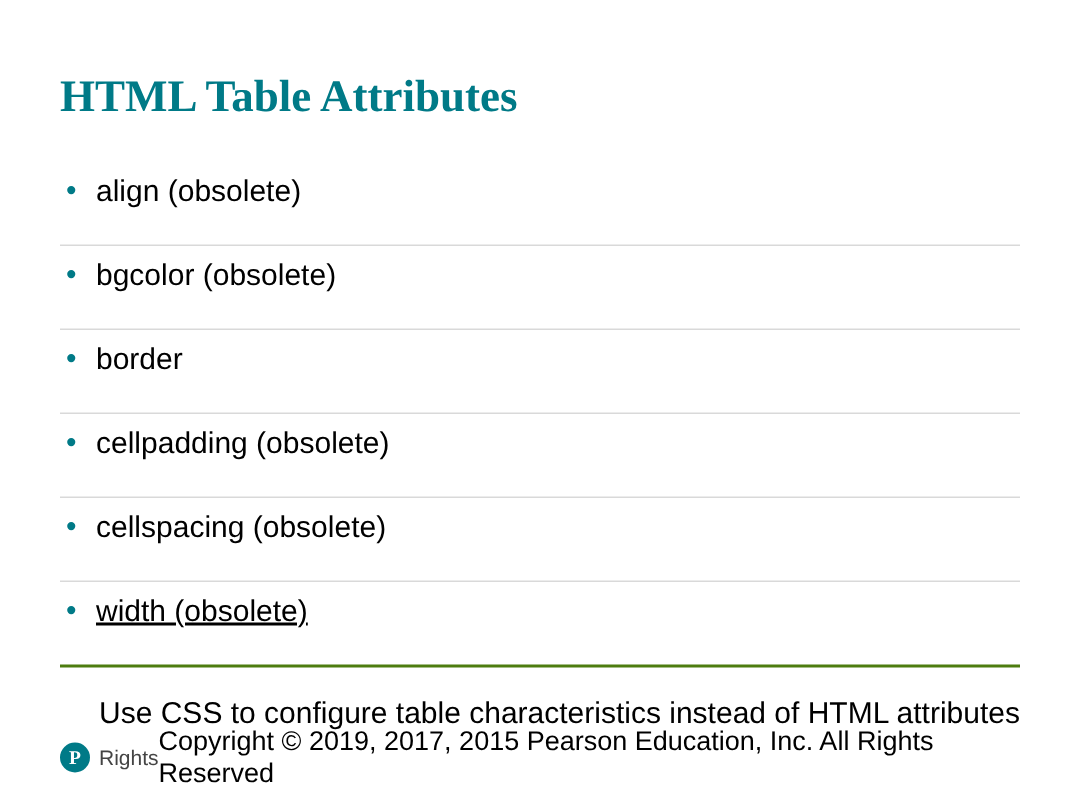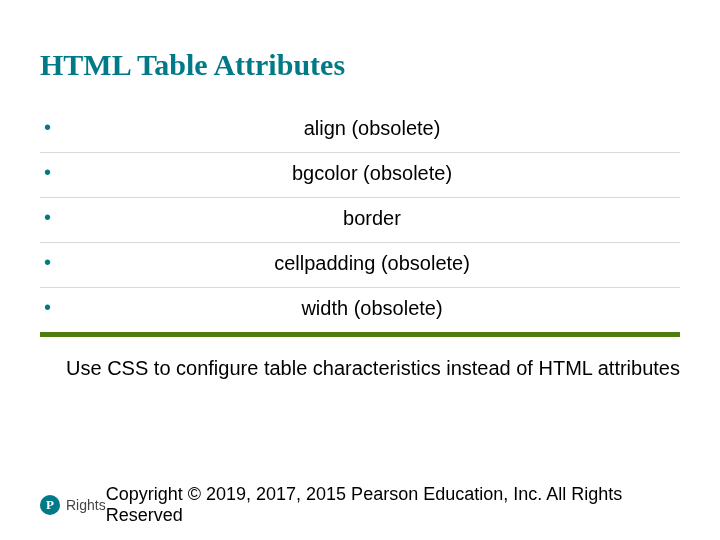--- a/index.html
+++ b/index.html
@@ -17,26 +17,25 @@
     color: #007a87;
     margin-bottom: 26px;
   }
   .bullets {
     list-style: none;
     margin-bottom: 14px;
   }
   .bullets li {
     font-size: 20px;
     color: #000000;
-    padding: 9px 0 12px 24px;
+    padding: 9px 0 23px 24px;
     position: relative;
     border-bottom: 1px solid #d9d9d9;
-    text-align: center;
   }
-  .bullets li:last-child { border-bottom: 5px solid #4d7c0f; }
+  .bullets li:last-child { border-bottom: 2px solid #4d7c0f; text-decoration: underline; }
   .bullets li::before {
     content: "•";
     position: absolute;
     left: 4px;
     top: 9px;
     color: #007a87;
     font-size: 20px;
     line-height: 1;
   }
   .note {
@@ -87,20 +86,21 @@
 
 <div class="slide">
 
   <h1 class="title">HTML Table Attributes</h1>
 
   <ul class="bullets">
     <li>align (obsolete)</li>
     <li>bgcolor (obsolete)</li>
     <li>border</li>
     <li>cellpadding (obsolete)</li>
+    <li>cellspacing (obsolete)</li>
     <li>width (obsolete)</li>
   </ul>
 
   <p class="note">Use CSS to configure table characteristics instead of HTML attributes</p>
 
   <div class="footer">
     <div class="brand">
       <div class="brand-icon">P</div>
       <div class="brand-name">Rights</div>
     </div>

